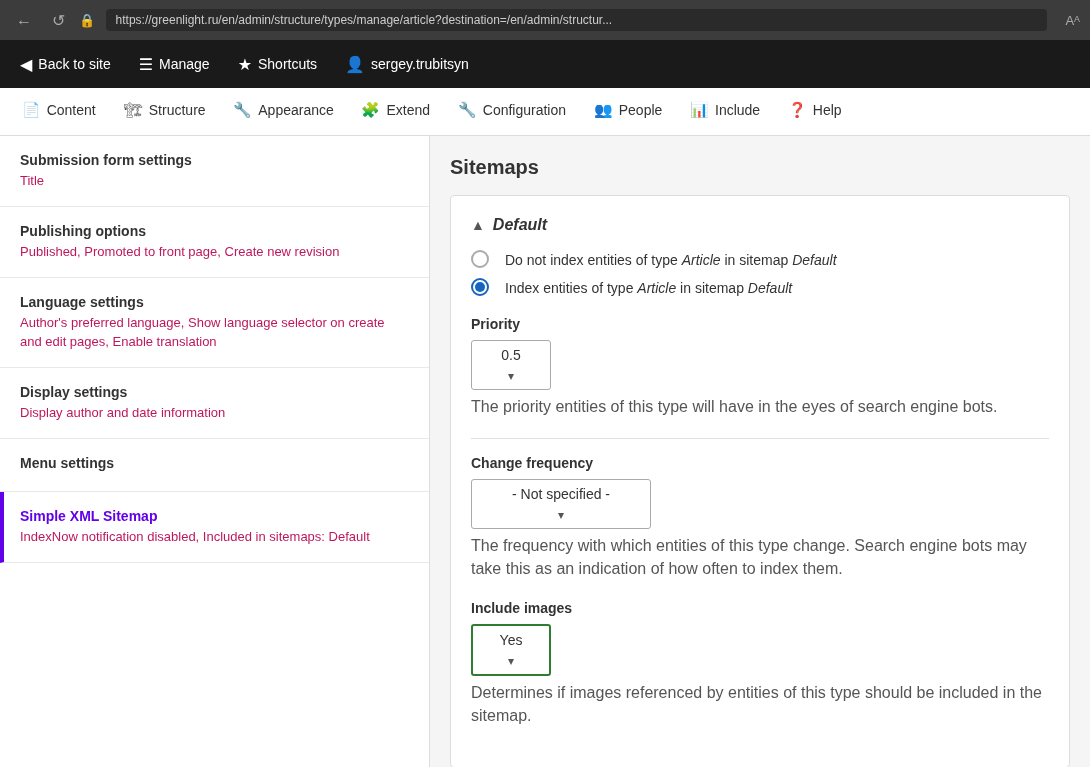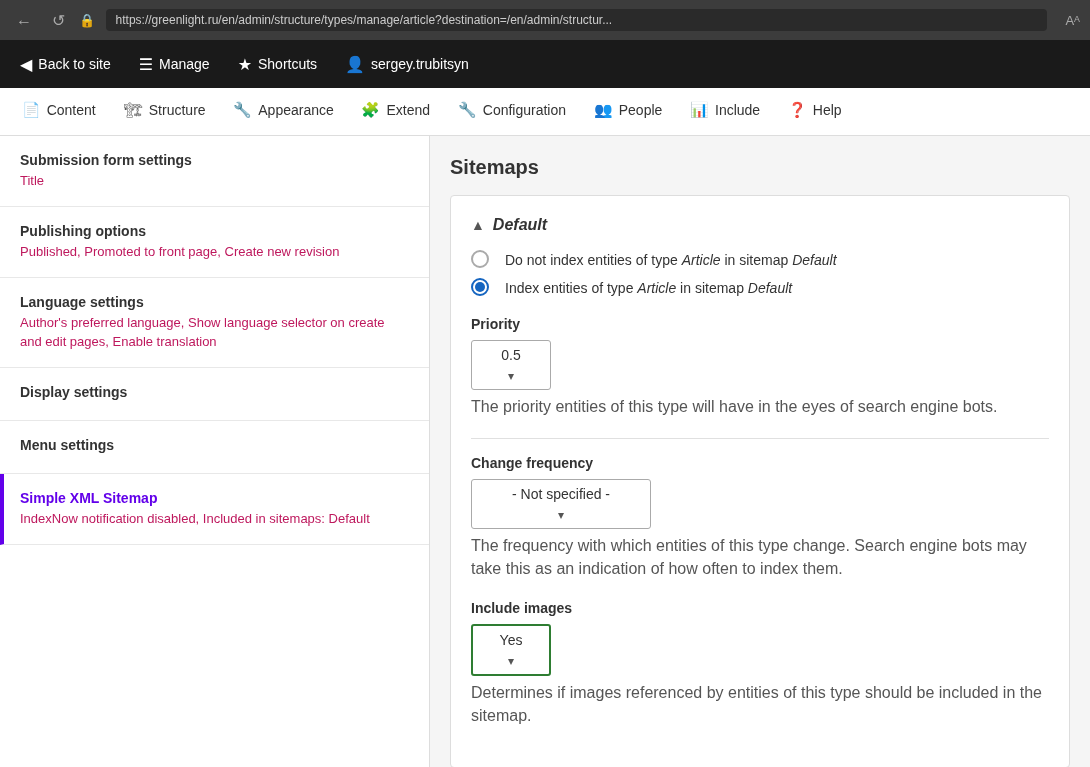--- a/index.html
+++ b/index.html
@@ -319,20 +319,21 @@
       <div class="sidebar-item">
       <div class="item-title">Publishing options</div>
       <div class="item-desc">Published, Promoted to front page, Create new revision</div>
     </div>
       <div class="sidebar-item">
       <div class="item-title">Language settings</div>
       <div class="item-desc">Author's preferred language, Show language selector on create and edit pages, Enable translation</div>
     </div>
       <div class="sidebar-item">
       <div class="item-title">Display settings</div>
+      <div class="item-desc">Display author and date information</div>
     </div>
       <div class="sidebar-item">
       <div class="item-title">Menu settings</div>
 
     </div>
       <div class="sidebar-item active">
       <div class="item-title">Simple XML Sitemap</div>
       <div class="item-desc">IndexNow notification disabled, Included in sitemaps: Default</div>
     </div>
     </div>

